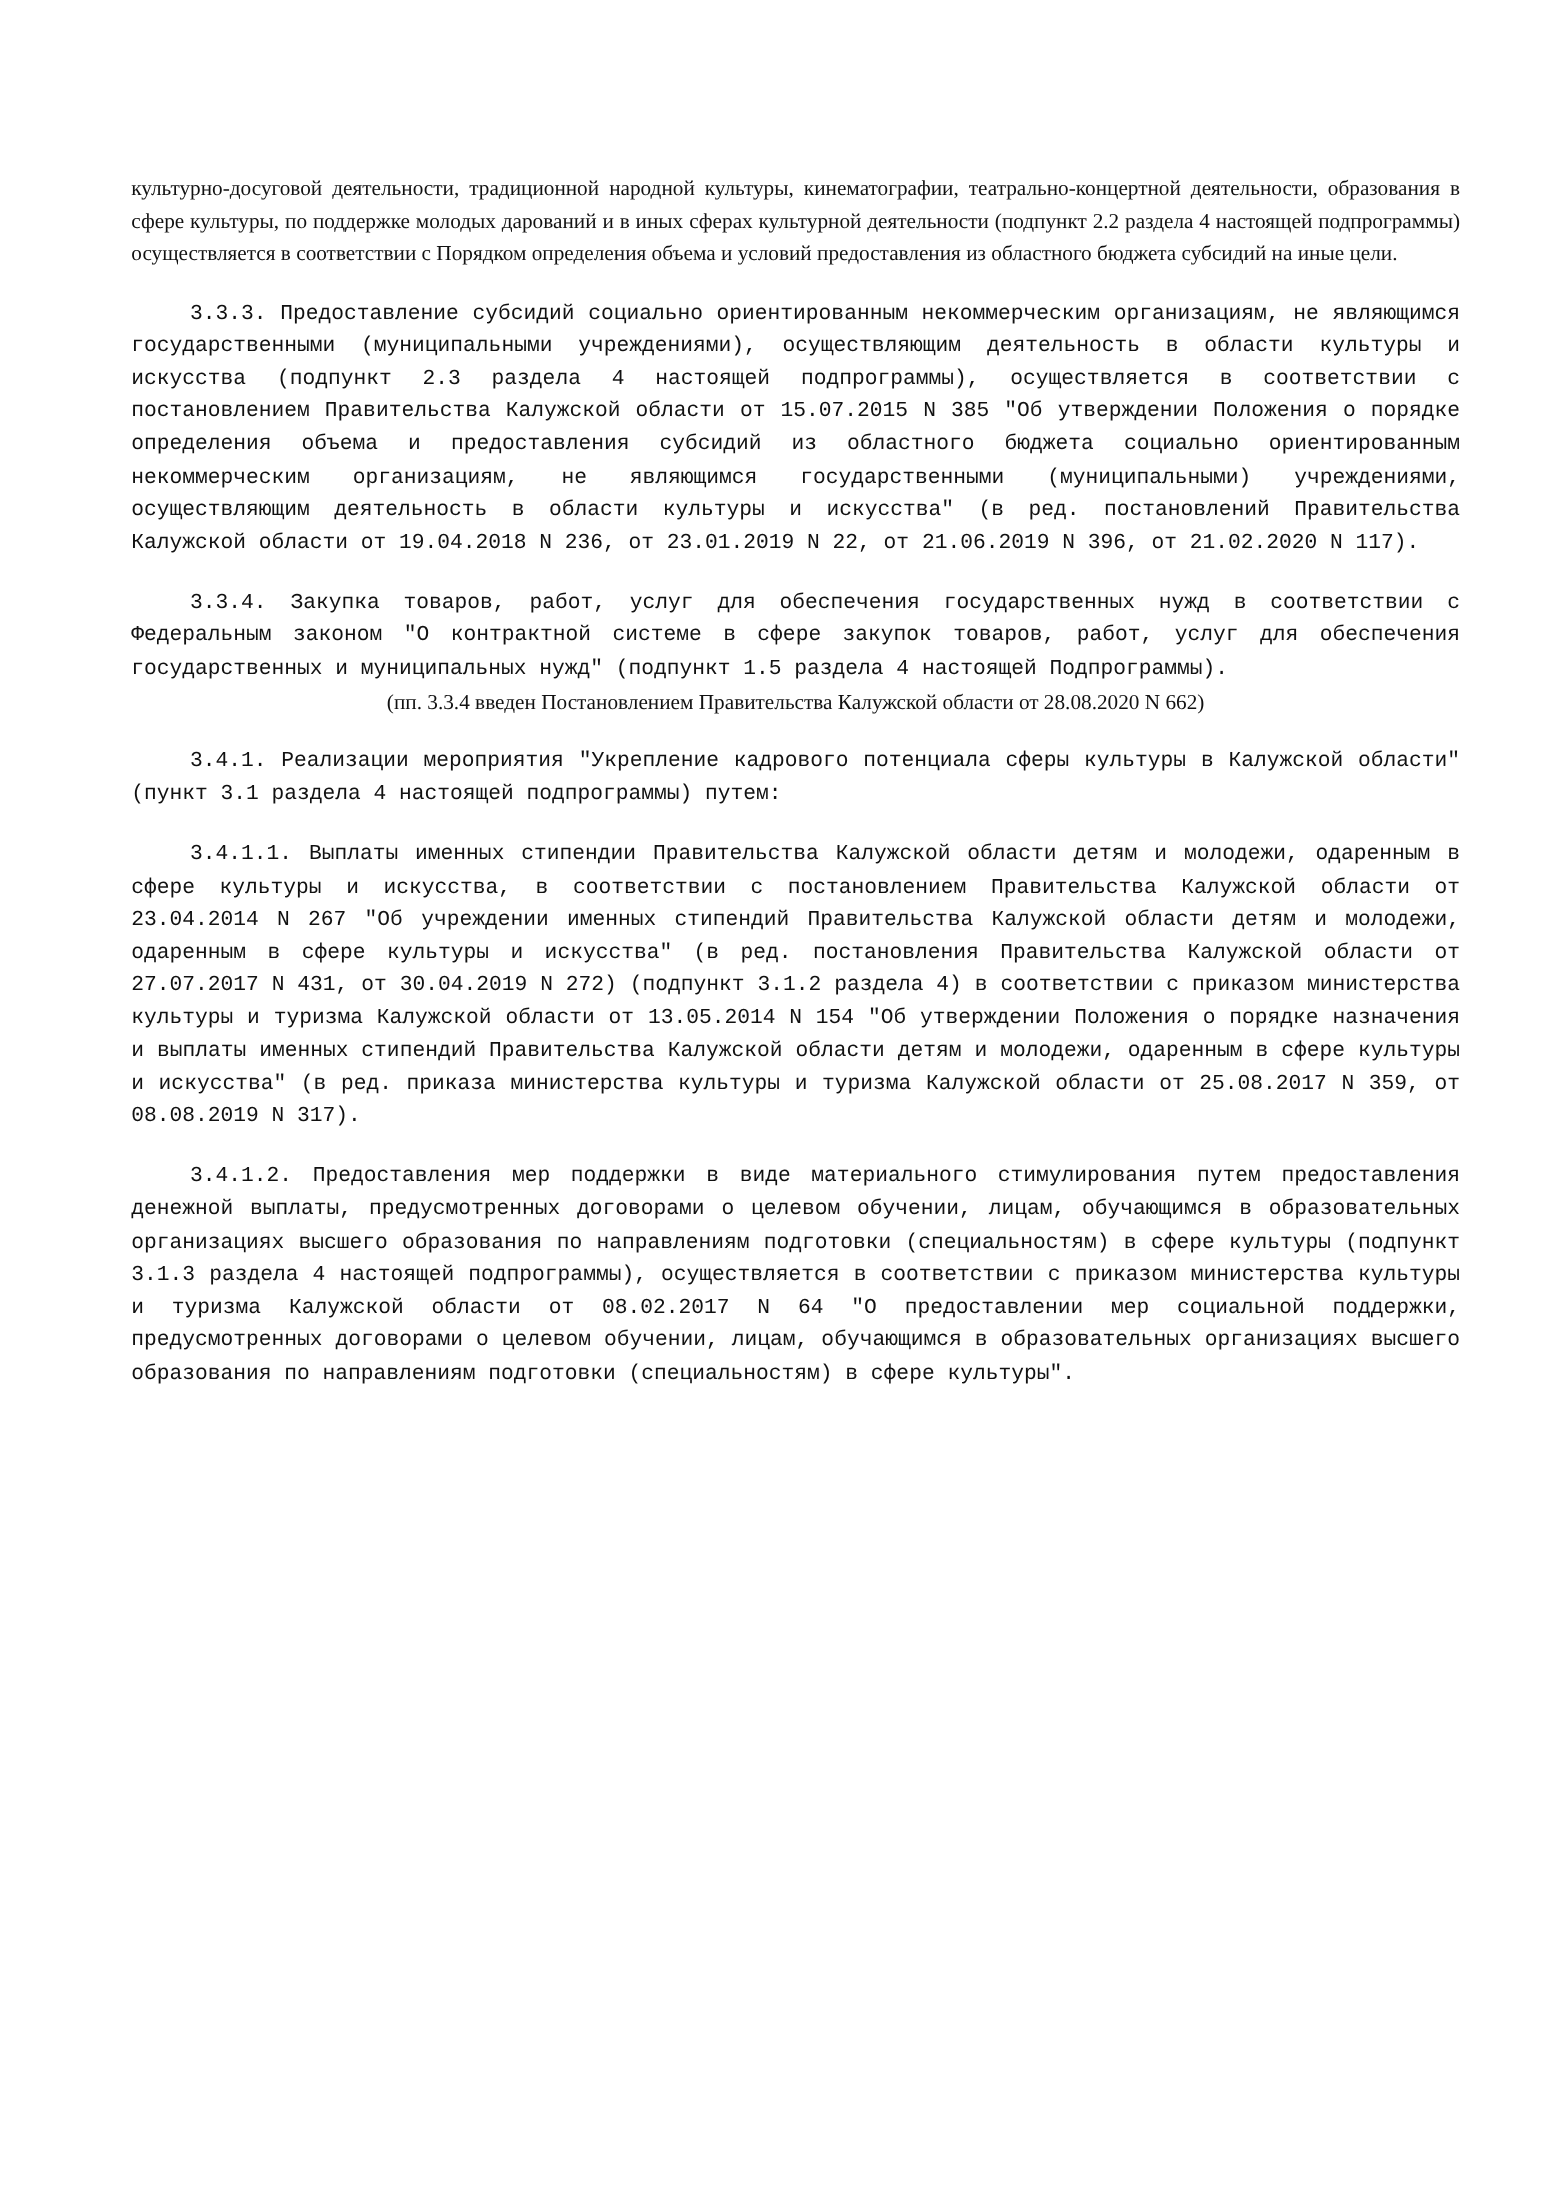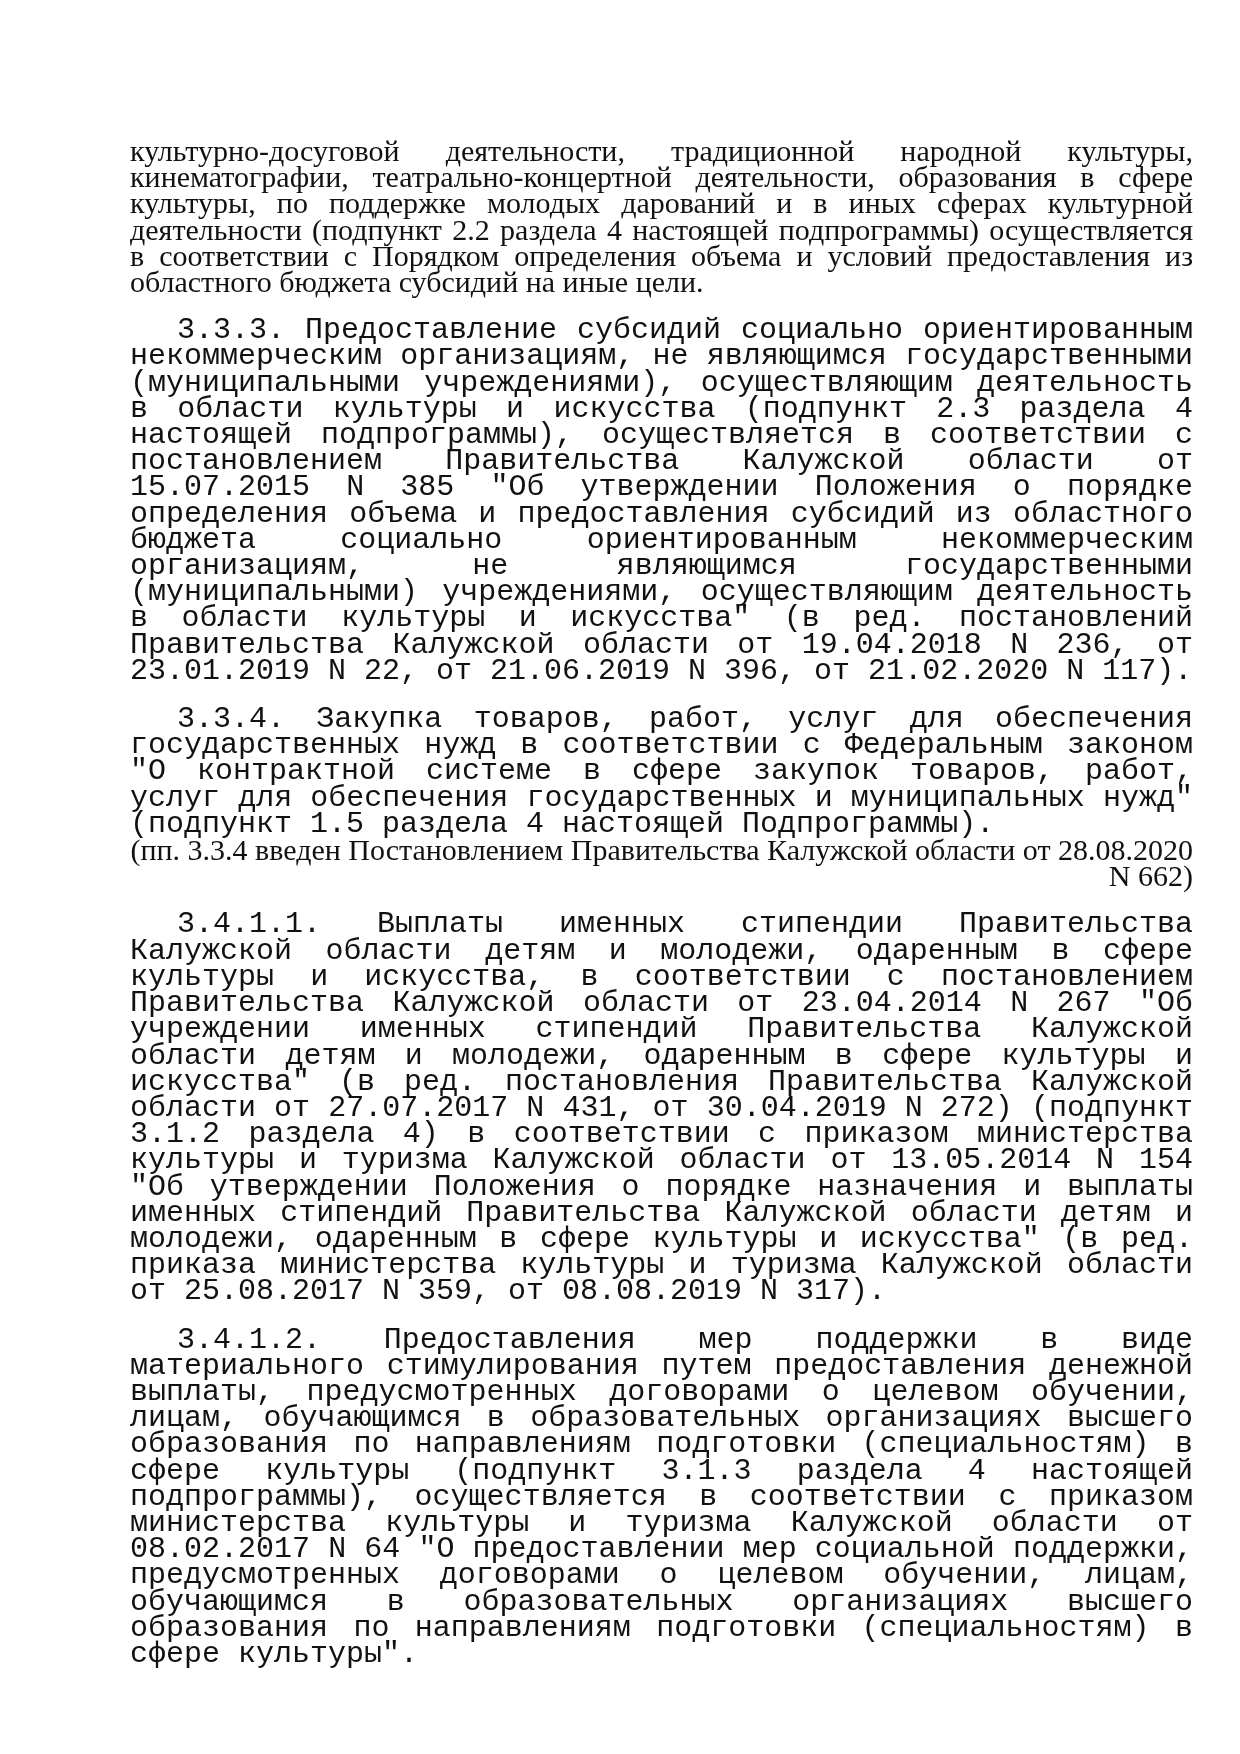--- a/index.html
+++ b/index.html
@@ -1,35 +1,36 @@
 <!DOCTYPE html>
 <html><head>
 <meta charset="utf-8">
 <style>
   html, body { margin: 0; padding: 0; background: #ffffff; }
   body { width: 1240px; height: 1754px; position: relative; overflow: hidden; }
   .page {
     position: absolute;
-    left: 130px;
+    left: 105px;
     top: 138px;
     width: 1063px;
     font-family: "Liberation Serif", "DejaVu Serif", serif;
-    font-size: 30px;
+    font-size: 17px;
     line-height: 26.2px;
     color: #111111;
     text-align: justify;
   }
   .para { margin: 0 0 22px 0; }
   .para.indent { text-indent: 47px; font-family: Liberation Mono, monospace; }
   .para.tight { margin-bottom: 0; }
-  .note { margin: 0 0 22px 0; text-align: right; }
+  .note { margin: 0 0 22px 0; text-align: center; }
 </style>
 </head>
 <body>
 
 <div class="page">
   <p class="para">культурно-досуговой деятельности, традиционной народной культуры, кинематографии, театрально-концертной деятельности, образования в сфере культуры, по поддержке молодых дарований и в иных сферах культурной деятельности (подпункт 2.2 раздела 4 настоящей подпрограммы) осуществляется в соответствии с Порядком определения объема и условий предоставления из областного бюджета субсидий на иные цели.</p>
   <p class="para indent">3.3.3. Предоставление субсидий социально ориентированным некоммерческим организациям, не являющимся государственными (муниципальными учреждениями), осуществляющим деятельность в области культуры и искусства (подпункт 2.3 раздела 4 настоящей подпрограммы), осуществляется в соответствии с постановлением Правительства Калужской области от 15.07.2015 N 385 "Об утверждении Положения о порядке определения объема и предоставления субсидий из областного бюджета социально ориентированным некоммерческим организациям, не являющимся государственными (муниципальными) учреждениями, осуществляющим деятельность в области культуры и искусства" (в ред. постановлений Правительства Калужской области от 19.04.2018 N 236, от 23.01.2019 N 22, от 21.06.2019 N 396, от 21.02.2020 N 117).</p>
   <p class="para indent tight">3.3.4. Закупка товаров, работ, услуг для обеспечения государственных нужд в соответствии с Федеральным законом "О контрактной системе в сфере закупок товаров, работ, услуг для обеспечения государственных и муниципальных нужд" (подпункт 1.5 раздела 4 настоящей Подпрограммы).</p>
   <p class="note">(пп. 3.3.4 введен Постановлением Правительства Калужской области от 28.08.2020 N 662)</p>
+  <p class="para indent">3.4.1. Реализации мероприятия "Укрепление кадрового потенциала сферы культуры в Калужской области" (пункт 3.1 раздела 4 настоящей подпрограммы) путем:</p>
   <p class="para indent">3.4.1.1. Выплаты именных стипендии Правительства Калужской области детям и молодежи, одаренным в сфере культуры и искусства, в соответствии с постановлением Правительства Калужской области от 23.04.2014 N 267 "Об учреждении именных стипендий Правительства Калужской области детям и молодежи, одаренным в сфере культуры и искусства" (в ред. постановления Правительства Калужской области от 27.07.2017 N 431, от 30.04.2019 N 272) (подпункт 3.1.2 раздела 4) в соответствии с приказом министерства культуры и туризма Калужской области от 13.05.2014 N 154 "Об утверждении Положения о порядке назначения и выплаты именных стипендий Правительства Калужской области детям и молодежи, одаренным в сфере культуры и искусства" (в ред. приказа министерства культуры и туризма Калужской области от 25.08.2017 N 359, от 08.08.2019 N 317).</p>
   <p class="para indent">3.4.1.2. Предоставления мер поддержки в виде материального стимулирования путем предоставления денежной выплаты, предусмотренных договорами о целевом обучении, лицам, обучающимся в образовательных организациях высшего образования по направлениям подготовки (специальностям) в сфере культуры (подпункт 3.1.3 раздела 4 настоящей подпрограммы), осуществляется в соответствии с приказом министерства культуры и туризма Калужской области от 08.02.2017 N 64 "О предоставлении мер социальной поддержки, предусмотренных договорами о целевом обучении, лицам, обучающимся в образовательных организациях высшего образования по направлениям подготовки (специальностям) в сфере культуры".</p>
 </div>
 
 </body></html>

